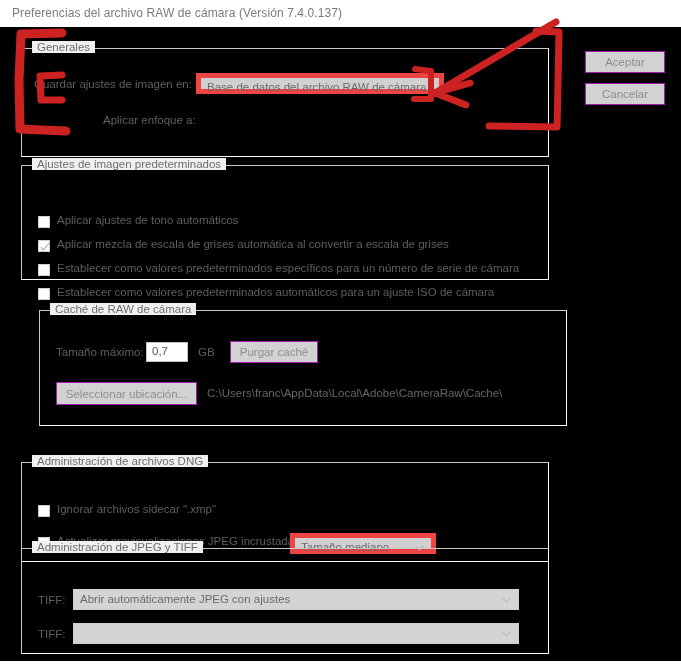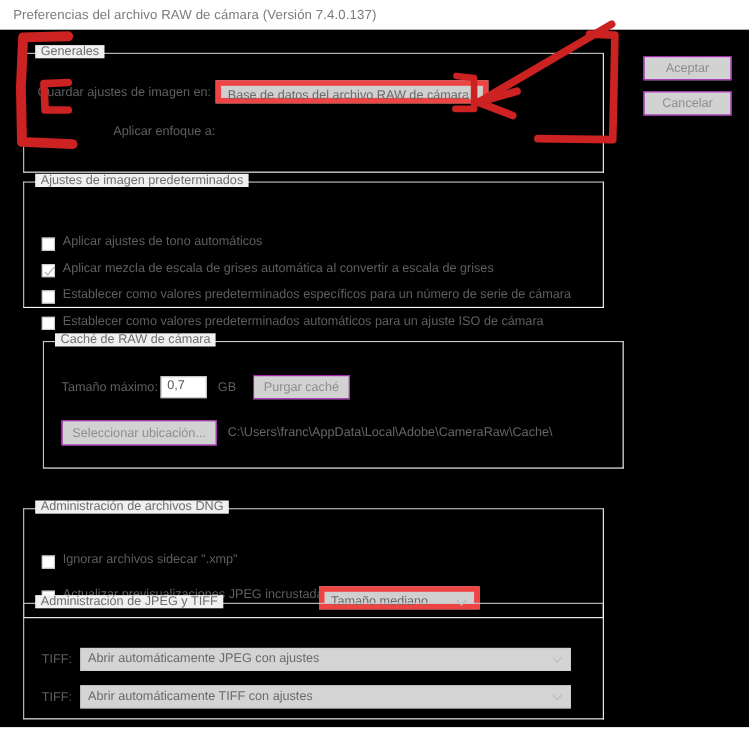--- a/index.html
+++ b/index.html
@@ -273,21 +273,20 @@
         <span class="chev">
           <svg width="9" height="6" viewBox="0 0 9 6">
               <path d="M0.5 0.8 L4.5 5 L8.5 0.8" fill="none" stroke="#bcbcbc" stroke-width="1.1"></path>
             </svg>
         </span>
       </div>
 
       <div class="lbl" style="left:16px; top:79px;">TIFF:</div>
 
       <div class="combo light" style="left:51px; top:74px; width:446px;">
-        <div class="val">Abrir automáticamente TIFF con ajustes</div>
         <span class="chev">
           <svg width="9" height="6" viewBox="0 0 9 6">
               <path d="M0.5 0.8 L4.5 5 L8.5 0.8" fill="none" stroke="#bcbcbc" stroke-width="1.1"></path>
             </svg>
         </span>
       </div>
     </div>
 
     <div class="btn" style="left:585px; top:24px; width:80px; height:22px;">Aceptar</div>
     <div class="btn" style="left:585px; top:56px; width:80px; height:22px;">Cancelar</div>

